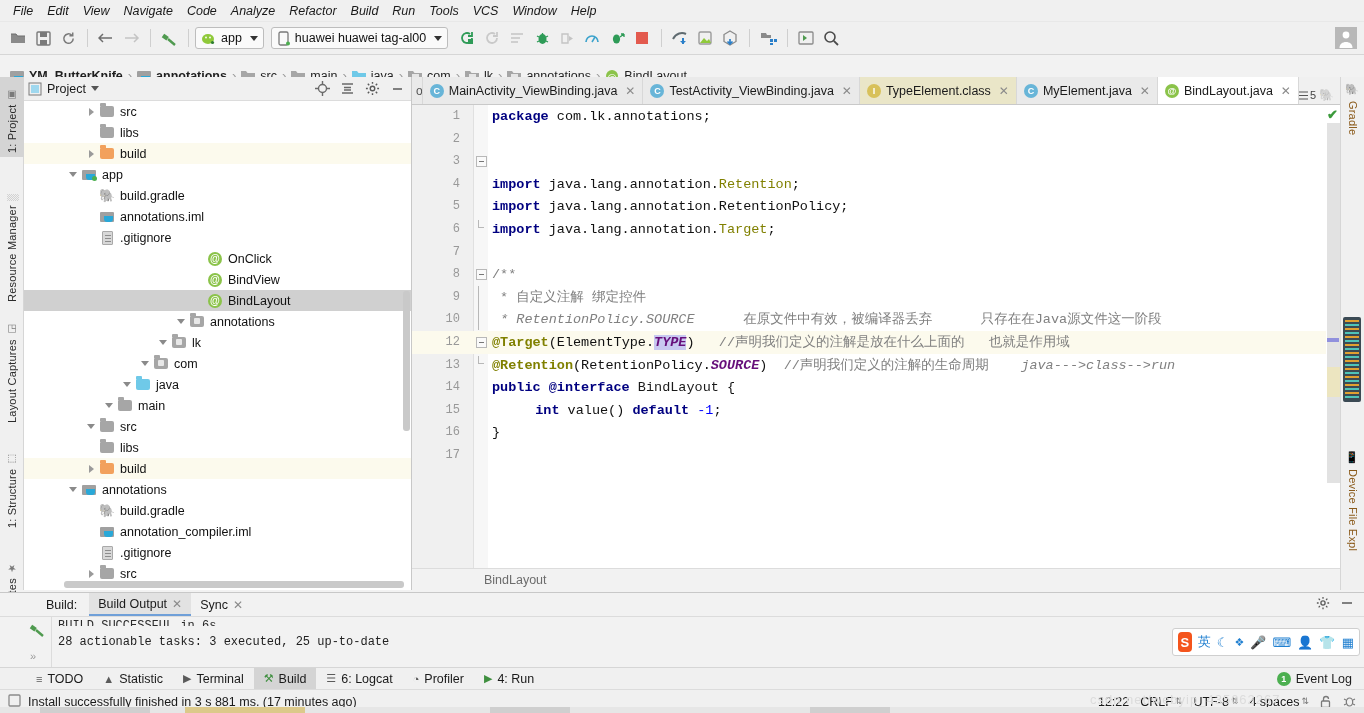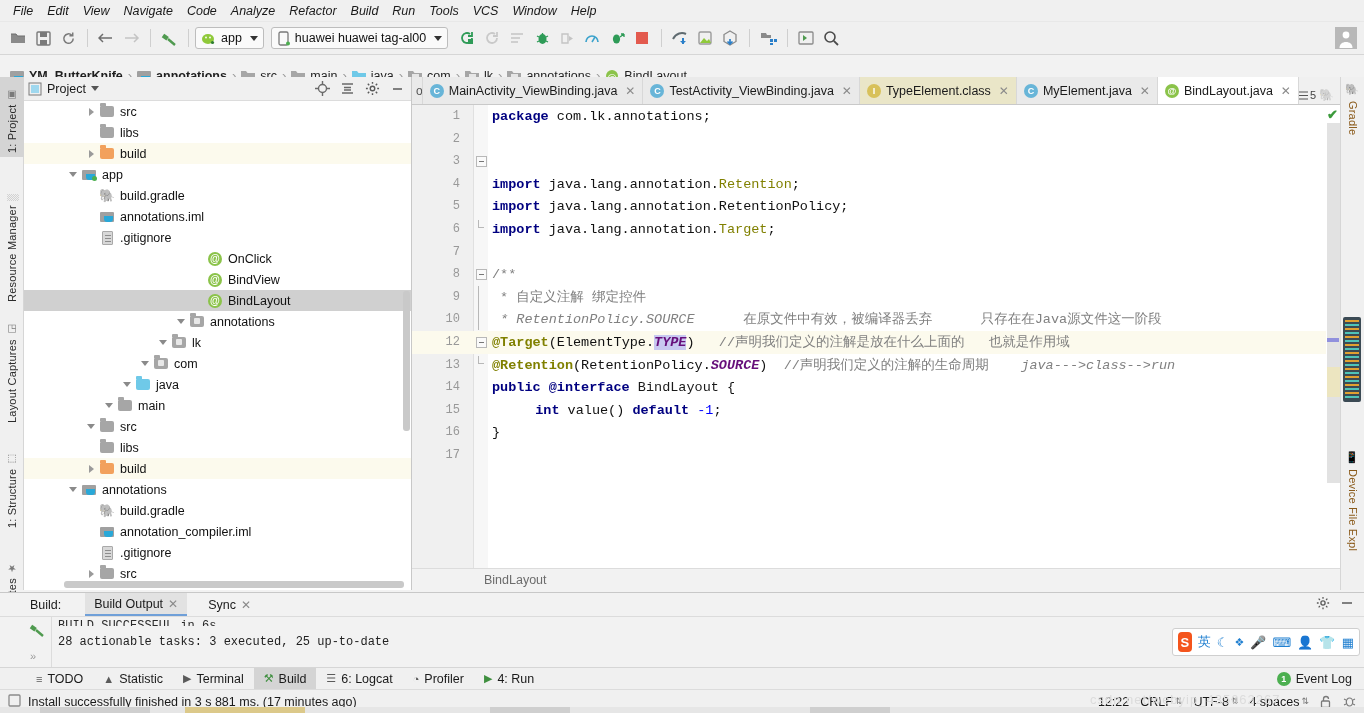--- a/index.html
+++ b/index.html
@@ -156,21 +156,21 @@
   .mk-bar1 { position:absolute; right:1px; top:233px; width:12px; height:4px; background:#9090dd; }
   .mk-bar2 { position:absolute; right:0; top:262px; width:13px; height:30px; background:#ece5c0; }
 
   .ed-bottom { position:absolute; left:0; bottom:0; width:928px; height:22px; background:#f2f2f2; border-top:1px solid #dcdcdc; display:flex; align-items:center; padding-left:72px; font-size:12.5px; color:#6c6c6c;}
 
   
   .rightstrip { position:absolute; right:0; top:77px; width:24px; height:513px; background:#f0f0f0; border-left:1px solid #d6d6d6; }
 
   
   .buildpanel { position:absolute; left:0; top:592px; width:1364px; height:75px; background:#f2f2f2; border-top:1px solid #c8c8c8; }
-  .bp-head { height:24px; display:flex; align-items:center; padding-left:30px; gap:12px; border-bottom:1px solid #dcdcdc; }
+  .bp-head { height:24px; display:flex; align-items:center; padding-left:46px; gap:0; border-bottom:1px solid #dcdcdc; }
   .bp-label{ font-size:12.5px; color:#1a1a1a; margin-right:12px;}
   .bp-tab { height:23px; display:flex; align-items:center; gap:5px; padding:0 9px; font-size:12.5px; color:#1a1a1a;}
   .bp-tab.sel { background:#e2e2e2; border-bottom:2px solid #6f9fd8; }
   .bp-tab .x{ color:#8a8a8a; font-size:12px;}
   .bp-right{ margin-left:auto; display:flex; align-items:center; gap:10px; padding-right:10px;}
   .bp-body{ position:relative; height:50px; background:#f2f2f2; }
   .bp-gutter{ position:absolute; left:24px; top:0; width:28px; height:50px; background:#f2f2f2; border-right:1px solid #dcdcdc;}
   .bp-out{ position:absolute; left:58px; top:0; font-family:"Liberation Mono", monospace; font-size:12px; color:#222; line-height:18px;}
   .bp-out .clip{ display:block; height:9px; overflow:hidden; color:#2a2a2a;}
   .bp-chev{ position:absolute; left:30px; top:33px; color:#9a9a9a; font-size:11px;}

